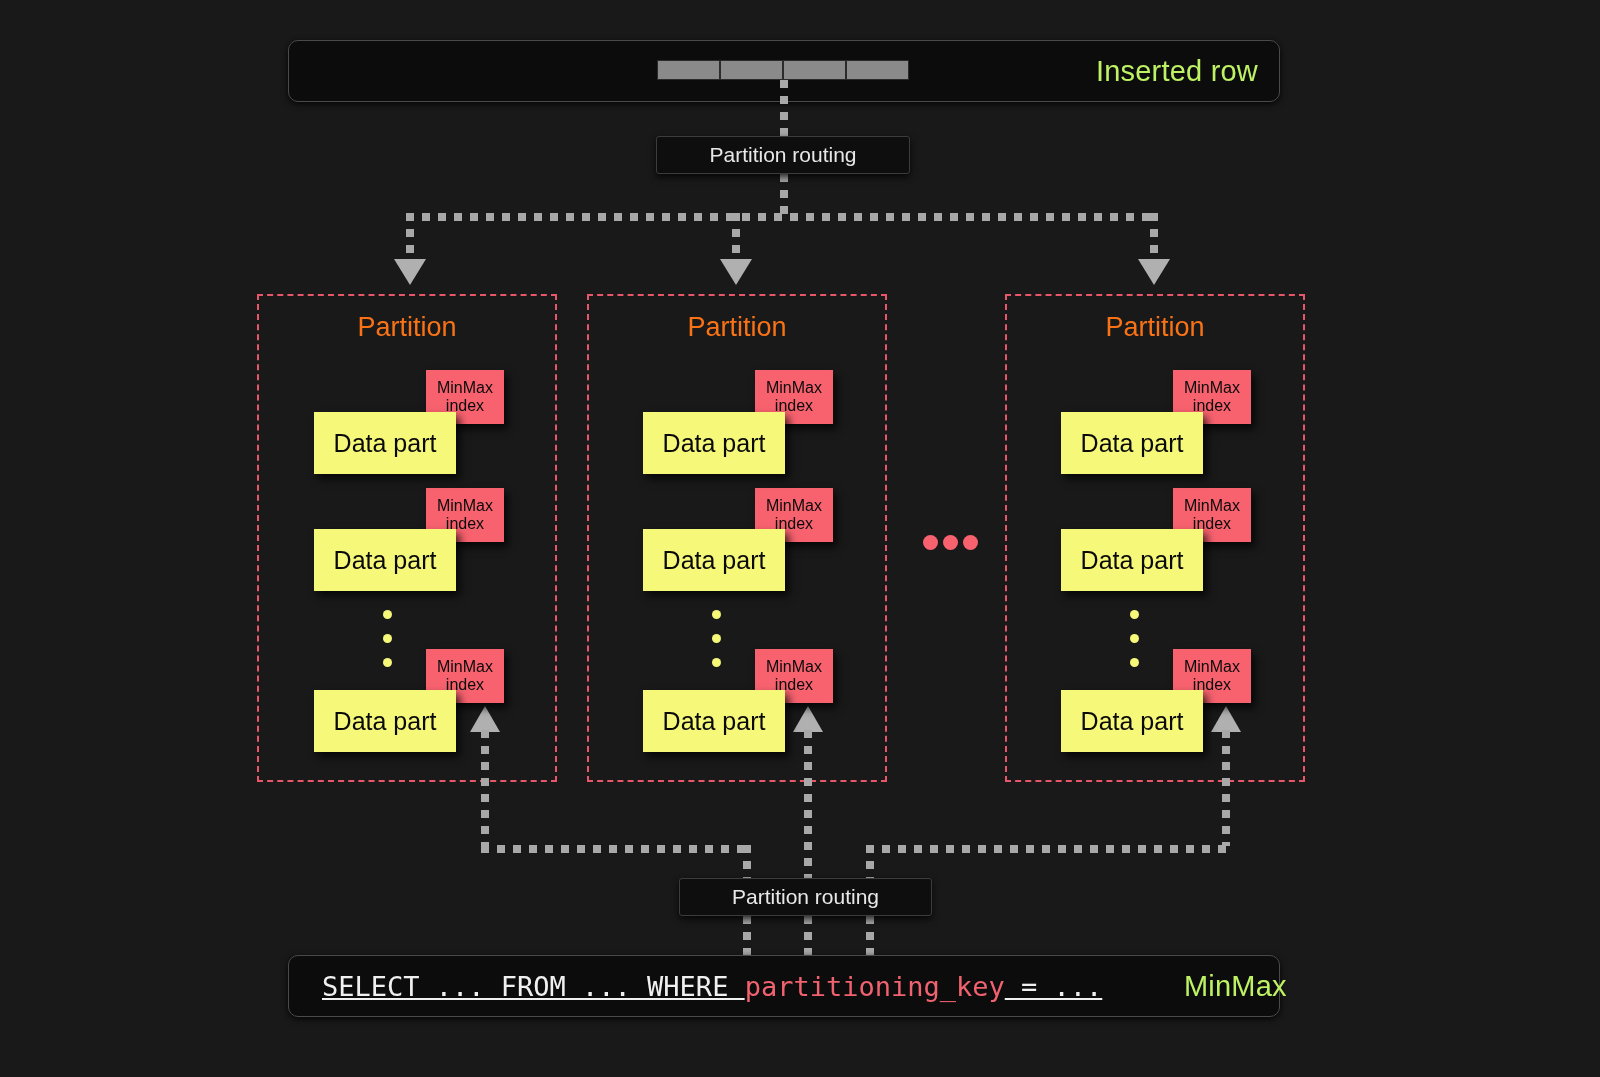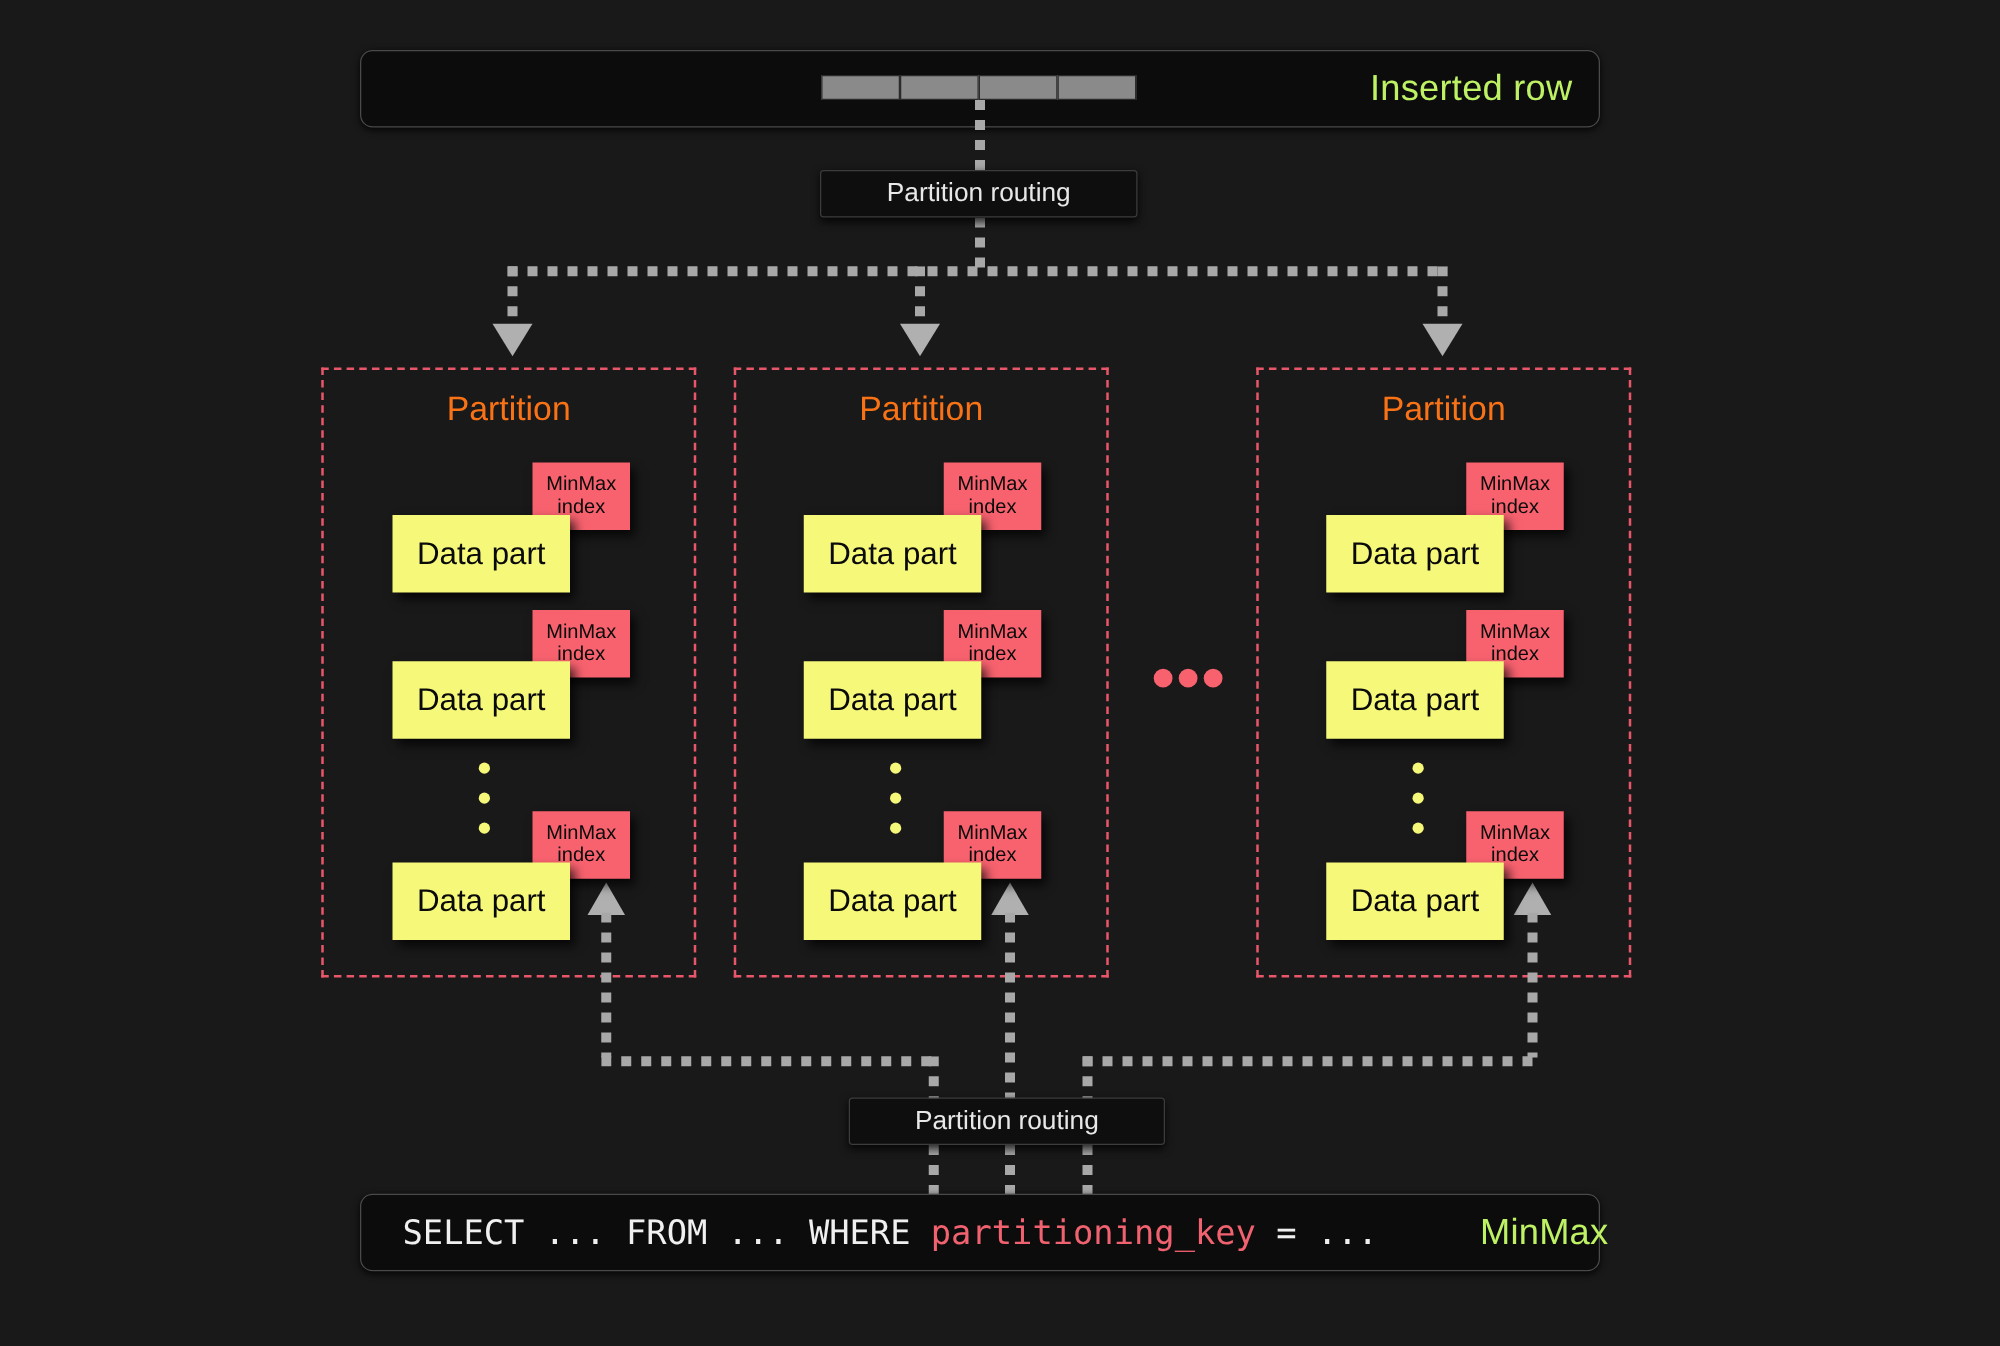--- a/index.html
+++ b/index.html
@@ -121,21 +121,21 @@
   }
 
   
   .sql{
     position:absolute;
     font-family:"DejaVu Sans Mono", monospace;
     font-size:27px;
     color:#f0f0f0;
     white-space:pre;
   }
-  .sql .kw{color:#f0f0f0;}
+  .sql .kw{color:#f0f0f0;text-decoration:underline;}
   .sql .col{color:#f0626f;}
 </style>
 </head>
 <body>
 
 <div id="stage">
 
   <div class="darkbar" style="left:288px;top:40px;width:992px;height:62px;"></div>
 
   <div class="rowcells" style="left:657px;top:60px;">

